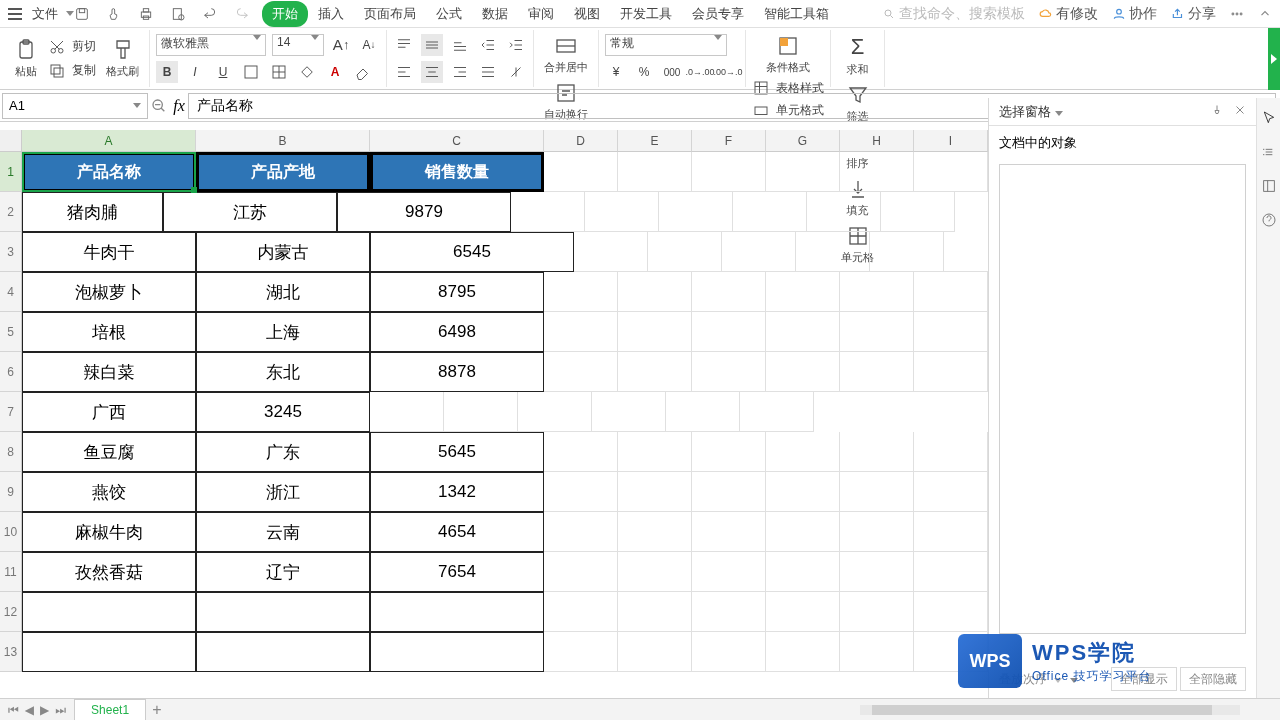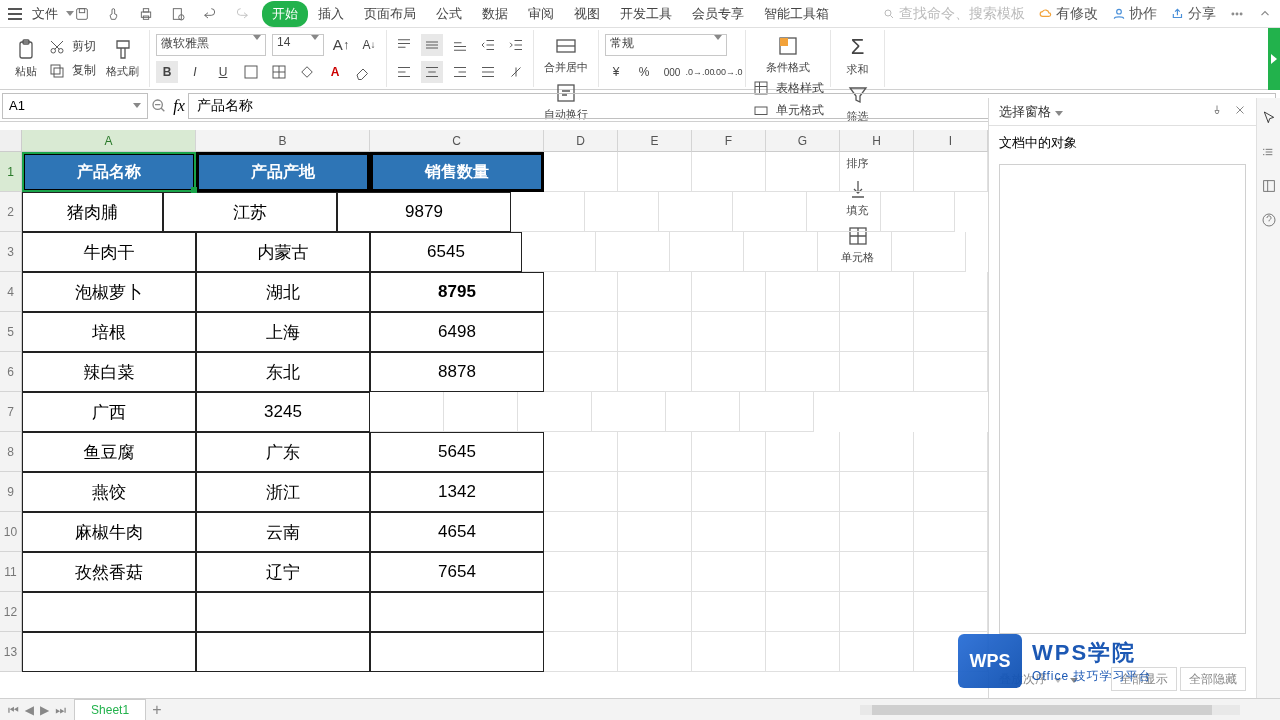--- a/index.html
+++ b/index.html
@@ -468,32 +468,32 @@
         <div class="cell" style="width: 74px; height: 40px;"></div>
         <div class="cell" style="width: 74px; height: 40px;"></div>
         <div class="cell" style="width: 74px; height: 40px;"></div>
         <div class="cell" style="width: 74px; height: 40px;"></div>
         <div class="cell" style="width: 74px; height: 40px;"></div>
         <div class="cell" style="width: 74px; height: 40px;"></div>
       </div>
       <div class="gridrow">
         <div class="cell data data-h" style="width: 174px; height: 40px;">牛肉干</div>
         <div class="cell data data-h" style="width: 174px; height: 40px;">内蒙古</div>
-        <div class="cell data data-h" style="width: 152px; height: 40px;">6545</div>
+        <div class="cell data data-h" style="width: 204px; height: 40px;">6545</div>
         <div class="cell" style="width: 74px; height: 40px;"></div>
         <div class="cell" style="width: 74px; height: 40px;"></div>
         <div class="cell" style="width: 74px; height: 40px;"></div>
         <div class="cell" style="width: 74px; height: 40px;"></div>
         <div class="cell" style="width: 74px; height: 40px;"></div>
         <div class="cell" style="width: 74px; height: 40px;"></div>
       </div>
       <div class="gridrow">
         <div class="cell data data-h" style="width: 174px; height: 40px;">泡椒萝卜</div>
         <div class="cell data data-h" style="width: 174px; height: 40px;">湖北</div>
-        <div class="cell data data-h" style="width: 174px; height: 40px; font-weight: bold;">8795</div>
+        <div class="cell data data-h" style="width: 174px; height: 40px;">8795</div>
         <div class="cell" style="width: 74px; height: 40px;"></div>
         <div class="cell" style="width: 74px; height: 40px;"></div>
         <div class="cell" style="width: 74px; height: 40px;"></div>
         <div class="cell" style="width: 74px; height: 40px;"></div>
         <div class="cell" style="width: 74px; height: 40px;"></div>
         <div class="cell" style="width: 74px; height: 40px;"></div>
       </div>
       <div class="gridrow">
         <div class="cell data data-h" style="width: 174px; height: 40px;">培根</div>
         <div class="cell data data-h" style="width: 174px; height: 40px;">上海</div>

